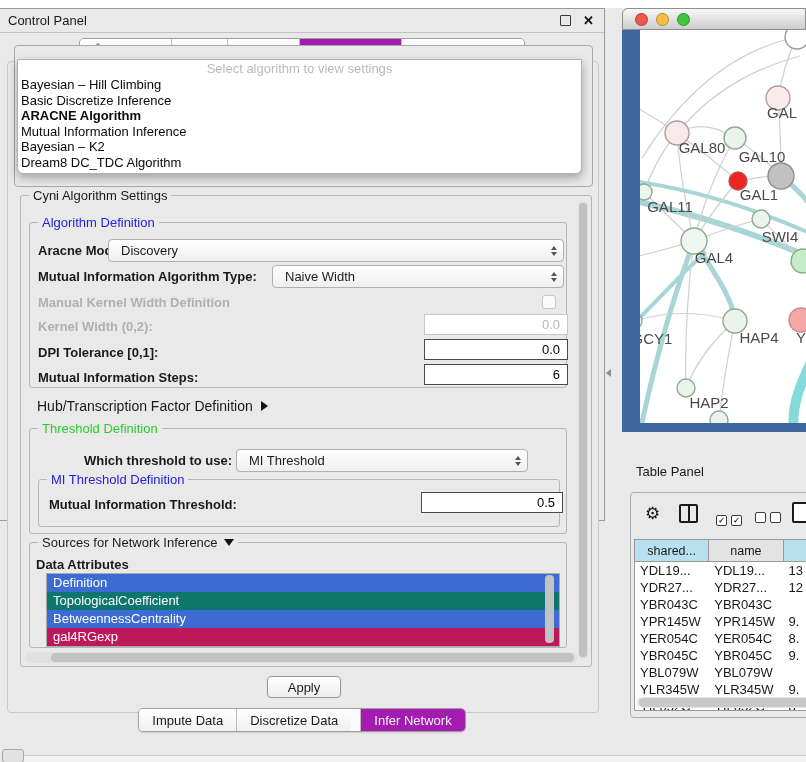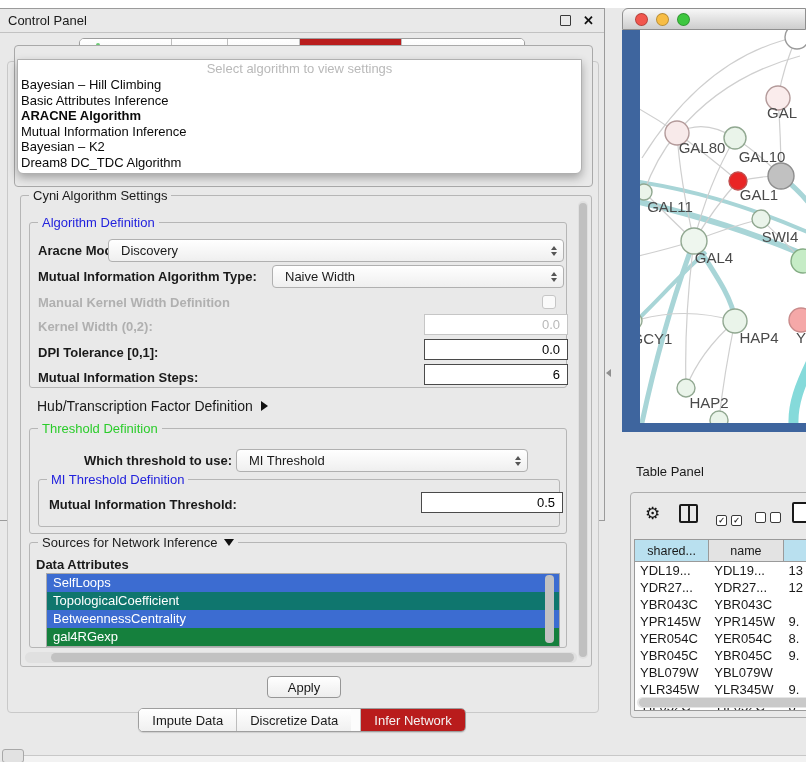--- a/index.html
+++ b/index.html
@@ -14,21 +14,21 @@
      padding:0 10px 0 8px;font-size:13px;background:#e9e9e9;}
   .cp-title{flex:1;}
   .float-btn{width:9px;height:9px;border:1.5px solid #3a3a3a;margin-right:12px;border-radius:1px;}
   .close-btn{font-weight:bold;font-size:13px;color:#111;line-height:1;}
 
   .seg{display:flex;border:1px solid #9e9e9e;border-radius:5px;overflow:hidden;background:#fcfcfc;
      height:22px;box-shadow:0 1px 1px rgba(0,0,0,0.12);}
   .seg-item{padding:0 13px;font-size:13px;display:flex;align-items:center;gap:5px;border-left:1px solid #bdbdbd;
      background:linear-gradient(#ffffff,#f0f0f0);white-space:nowrap;}
   .seg-item:first-child{border-left:none;}
-  .seg-item.selected{background:#b91c1c;color:#f4f4f4;margin-left:9px;}
+  .seg-item.selected{background:#a21caf;color:#f4f4f4;margin-left:9px;}
   .cp-tabbar{display:flex;justify-content:center;margin-top:5px;}
 
   .inner-panel{position:absolute;left:7px;top:52px;width:590px;height:650px;border:1px solid #c9c9c9;
      border-radius:4px;background:#e9e9e9;}
   .field-box{position:absolute;left:14px;top:36px;width:579px;height:142px;border:1px solid #a9a9a9;
      border-radius:4px;background:#e9e9e9;box-sizing:border-box;}
   .combo{background:linear-gradient(#ffffff,#efefef);border:1px solid #b0b0b0;border-radius:4px;height:21px;
      display:flex;align-items:center;font-size:13px;padding-left:12px;position:relative;box-sizing:content-box;}
   .combo .arrows{position:absolute;right:6px;top:0;bottom:0;display:flex;flex-direction:column;justify-content:center;gap:2px;}
   .tri-up{width:0;height:0;border-left:3.5px solid transparent;border-right:3.5px solid transparent;border-bottom:4.5px solid #555;}
@@ -154,21 +154,21 @@
       <span class="arrows">
           <i class="tri-up"></i>
           <i class="tri-dn"></i>
         </span>
     </div>
 
     <div id="algo-popup">
       <div class="popup-header">Select algorithm to view settings</div>
       <div id="algo-popup-list">
           <div class="popup-item">Bayesian – Hill Climbing</div>
-          <div class="popup-item">Basic Attributes Inference</div>
+          <div class="popup-item">Basic Discretize Inference</div>
           <div class="popup-item bold">ARACNE Algorithm</div>
           <div class="popup-item">Mutual Information Inference</div>
           <div class="popup-item">Bayesian – K2</div>
           <div class="popup-item">Dream8 DC_TDC Algorithm</div>
         </div>
     </div>
 
     <div class="groupbox" id="settings-group" style="left:20px;top:186px;width:572px;height:472px;">
       <span class="legend">Cyni Algorithm Settings</span>
       <div class="vscroll">
@@ -225,24 +225,24 @@
         </div>
       </div>
 
       <div class="groupbox" style="left:8px;top:346px;width:538px;height:106px;">
         <span class="legend">
           <span>Sources for Network Inference</span>
           <span class="tri-down"></span>
         </span>
         <span class="lbl" style="left:6px;top:14px;">Data Attributes</span>
         <div class="attr-list" id="attr-list">
-            <div class="attr-item" style="background: rgb(60, 108, 209);">SelfLoops</div>
+            <div class="attr-item" style="background: rgb(60, 108, 209);">Definition</div>
             <div class="attr-item" style="background: #0f766e;">TopologicalCoefficient</div>
             <div class="attr-item" style="background: rgb(60, 108, 209);">BetweennessCentrality</div>
-            <div class="attr-item" style="background: #15803d;">gal4RGexp</div>
+            <div class="attr-item" style="background: #be185d;">gal4RGexp</div>
           </div>
         <div class="attr-scroll">
             <div class="thumb"></div>
           </div>
       </div>
 
       <div class="hscroll">
           <div class="thumb"></div>
         </div>
     </div>

